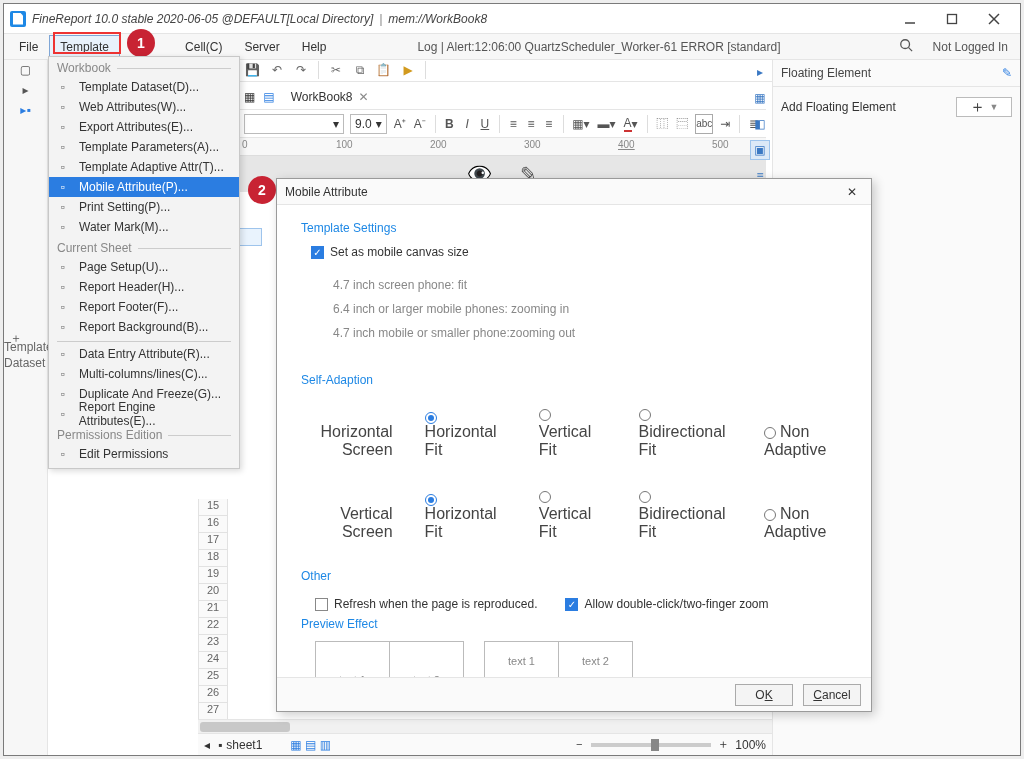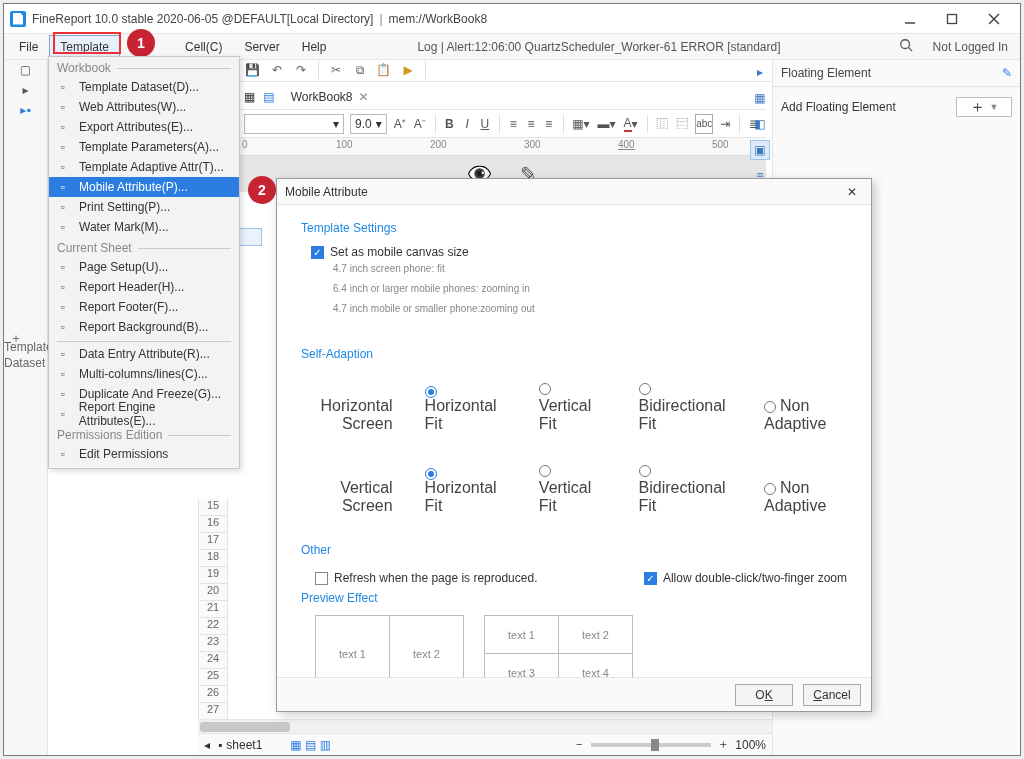--- a/index.html
+++ b/index.html
@@ -1,19 +1,19 @@
 <!DOCTYPE html>
 <html><head>
 <meta charset="utf-8">
 <style>
   * { box-sizing: border-box; font-family: "Segoe UI", Tahoma, sans-serif; }
   body { margin: 0; width: 1024px; height: 759px; background: #eee; overflow: hidden; position: relative; font-size: 12px; color: #333; }
   .win { position: absolute; left: 3px; top: 3px; width: 1018px; height: 753px; background: #fff; border: 1px solid #7a7a7a; }
   
-  .titlebar { height: 30px; display: flex; align-items: center; padding: 0 6px; border-bottom: 1px solid #e5e5e5; }
+  .titlebar { height: 30px; display: flex; align-items: center; padding: 0 6px; border-bottom: 1px solid #e5e5e5; font-style: italic; }
   .app-icon { width: 16px; height: 16px; background: #1e88e5; margin-right: 6px; border-radius: 2px; position: relative; }
   .app-icon:after { content: ""; position: absolute; left: 3px; top: 2px; width: 10px; height: 12px; background: #fff; clip-path: polygon(0 0,70% 0,100% 25%,100% 100%,0 100%); }
   .title { flex: 0 0 auto; color: #444; }
   .title .sep { color: #888; margin: 0 6px; }
   .spacer { flex: 1; }
   .winbtns { display: flex; gap: 14px; padding-right: 6px; }
   .winbtn { width: 28px; height: 22px; display: flex; align-items: center; justify-content: center; color: #444; cursor: pointer; }
   .winbtn svg { width: 12px; height: 12px; }
   
   .menubar { height: 26px; display: flex; align-items: center; padding: 0 4px; border-bottom: 1px solid #e5e5e5; background: #f7f7f7; position: relative; }
@@ -77,27 +77,27 @@
   
   .dialog { position: absolute; left: 272px; top: 174px; width: 596px; height: 534px; background: #fff; border: 1px solid #9a9a9a; box-shadow: 3px 3px 10px rgba(0,0,0,.2); z-index: 30; display: flex; flex-direction: column; }
   .dlg-title { height: 26px; border-bottom: 1px solid #e5e5e5; display: flex; align-items: center; padding: 0 8px; background: #fafafa; font-size: 12px; }
   .dlg-title .x { margin-left: auto; cursor: pointer; padding: 2px 6px; }
   .dlg-body { padding: 10px 24px 6px 24px; flex: 1; overflow: hidden; }
   .sect { color: #1e88e5; font-size: 12px; margin: 6px 0 10px 0; }
   .check-row { display: flex; align-items: center; gap: 6px; margin-left: 10px; }
   .chk { width: 13px; height: 13px; border: 1px solid #2b7de1; display: inline-flex; align-items: center; justify-content: center; background: #fff; }
   .chk.checked { background: #2b7de1; color: #fff; font-size: 10px; }
   .chk.empty { border-color: #888; }
-  .explain { margin: 0 0 0 32px; color: #888; font-size: 10px; line-height: 2.0; }
+  .explain { margin: 14px 0 0 32px; color: #888; font-size: 12px; line-height: 2.0; }
   .radio-row { display: flex; align-items: flex-end; gap: 32px; margin: 18px 0 0 14px; color: #444; font-size: 16px; }
   .radio-row .lab { width: 104px; text-align: right; color: #444; }
   .rad { width: 12px; height: 12px; border: 1px solid #777; border-radius: 50%; display: inline-flex; align-items: center; justify-content: center; margin-right: 4px; position: relative; top: 2px; }
   .rad.sel:after { content: ""; width: 6px; height: 6px; background: #2b7de1; border-radius: 50%; }
   .rad.sel { border-color: #2b7de1; }
-  .other-row { display: flex; align-items: center; gap: 28px; margin: 14px 0 0 14px; justify-content: space-between; }
+  .other-row { display: flex; align-items: center; gap: 28px; margin: 14px 0 0 14px; }
   .pv-wrap { display: flex; gap: 20px; margin: 10px 0 0 14px; }
   .pv-tbl { border-collapse: collapse; }
   .pv-tbl td { border: 1px solid #bbb; width: 74px; height: 38px; text-align: center; color: #888; font-size: 11px; }
   .pv-tbl td.tall { height: 56px; }
   .dlg-foot { height: 34px; border-top: 1px solid #e5e5e5; display: flex; align-items: center; justify-content: flex-end; gap: 10px; padding: 0 10px; background: #fafafa; }
   .dlg-btn { min-width: 58px; height: 22px; border: 1px solid #aaa; background: #f4f4f4; display: flex; align-items: center; justify-content: center; cursor: pointer; padding: 0 8px; }
   .underline-letter { text-decoration: underline; }
   .scroll-h { position: absolute; left: 194px; right: 248px; bottom: 22px; height: 14px; background: #f1f1f1; border-top: 1px solid #e5e5e5; }
   .scroll-h .thumb { position: absolute; left: 2px; top: 2px; height: 10px; width: 90px; background: #c8c8c8; border-radius: 3px; }
 </style>

